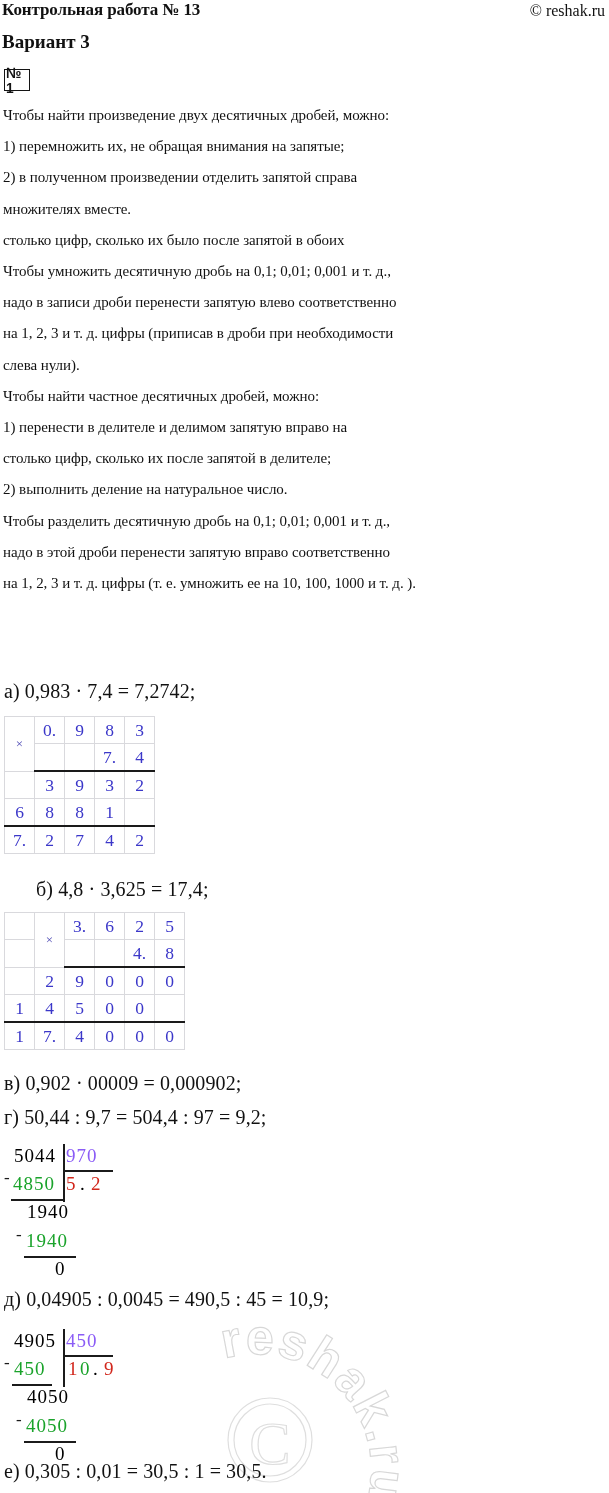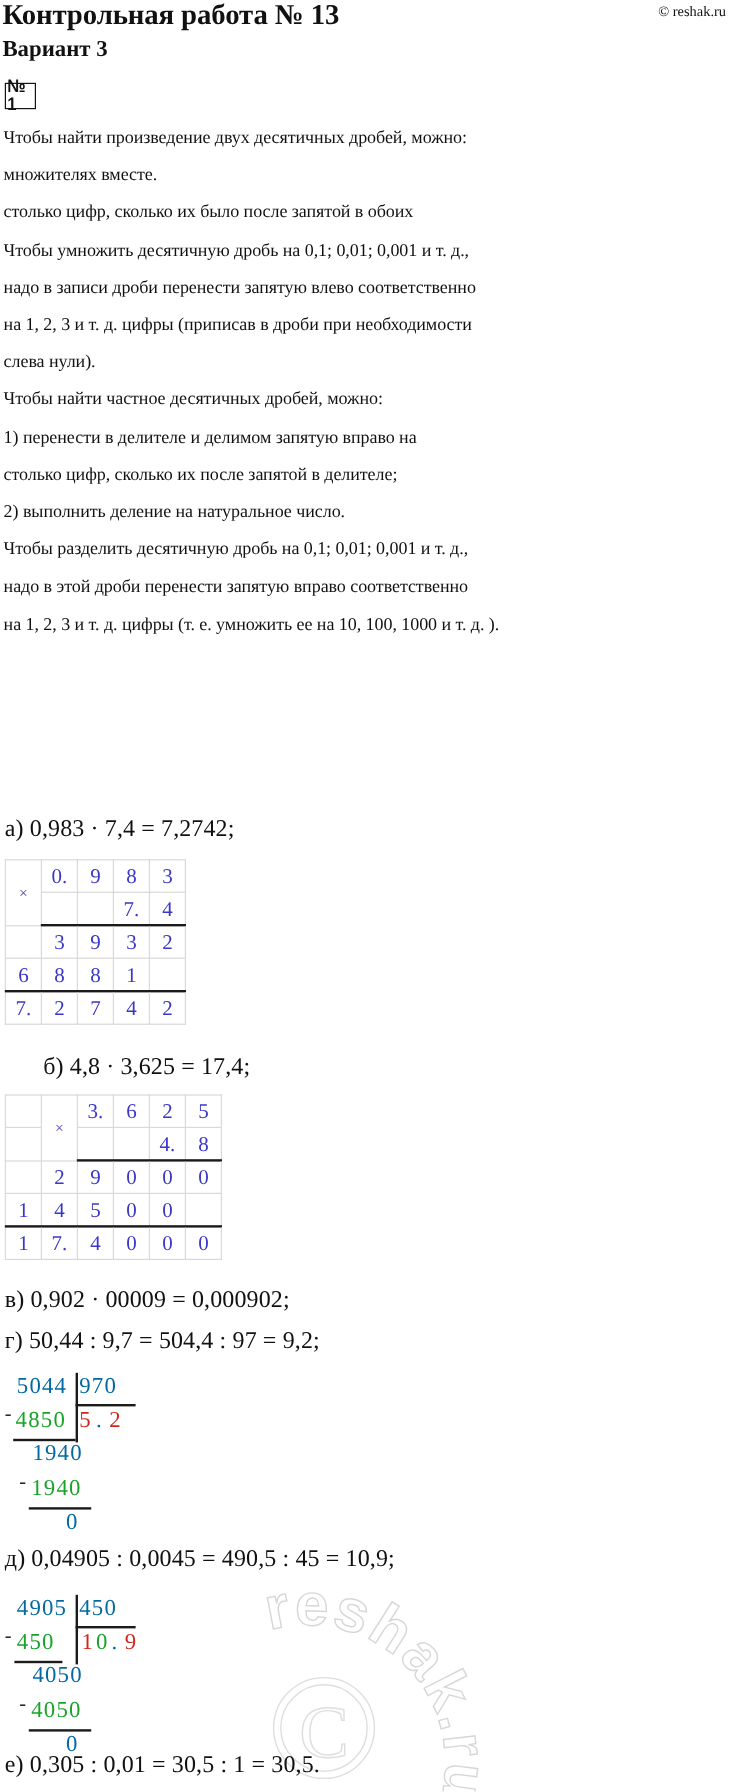--- a/index.html
+++ b/index.html
@@ -18,30 +18,30 @@
 
   
   .header-row {
     position: relative;
     height: 24px;
   }
   .doc-title {
     position: absolute;
     left: 2px;
     top: 0px;
-    font-size: 24px;
+    font-size: 17px;
     font-weight: bold;
     letter-spacing: -0.1px;
     white-space: nowrap;
   }
   .copyright {
     position: absolute;
     right: 4px;
     top: 2px;
-    font-size: 12px;
+    font-size: 16px;
     white-space: nowrap;
   }
   .variant {
     position: absolute;
     left: 2px;
     top: 31px;
     font-size: 19px;
     font-weight: bold;
     white-space: nowrap;
   }
@@ -137,22 +137,22 @@
   .division .hline {
     position: absolute;
     height: 0;
     border-top: 2px solid #1b1b1b;
   }
   .division .minus {
     position: absolute;
     font-size: 17px;
     color: #1b1b1b;
   }
-  .c-black { color: #0369a1; font-family: Liberation Serif, serif; }
-  .c-blue  { color: #0369a1; }
+  .c-black { color: #000000; font-family: Liberation Serif, serif; }
+  .c-blue  { color: #8b5cf6; }
   .c-green { color: #1aa32b; }
   .c-red   { color: #d2271c; }
 
   
   .watermark {
     position: absolute;
     left: 210px;
     top: 1300px;
     width: 250px;
     height: 200px;
@@ -168,20 +168,22 @@
   <div class="copyright">© reshak.ru</div>
 </div>
 <div class="variant">Вариант 3</div>
 
 <div class="task-badge">
   <span class="badge-text">№ 1</span>
 </div>
 
 <div class="rules">
   <p>Чтобы найти произведение двух десятичных дробей, можно:</p>
+  <p>1) перемножить их, не обращая внимания на запятые;</p>
+  <p>2) в полученном произведении отделить запятой справа</p>
   <p>множителях вместе.</p>
   <p>столько цифр, сколько их было после запятой в обоих</p>
   <p>Чтобы умножить десятичную дробь на 0,1; 0,01; 0,001 и т. д.,</p>
   <p>надо в записи дроби перенести запятую влево соответственно</p>
   <p>на 1, 2, 3 и т. д. цифры (приписав в дроби при необходимости</p>
   <p>слева нули).</p>
   <p>Чтобы найти частное десятичных дробей, можно:</p>
   <p>1) перенести в делителе и делимом запятую вправо на</p>
   <p>столько цифр, сколько их после запятой в делителе;</p>
   <p>2) выполнить деление на натуральное число.</p>

